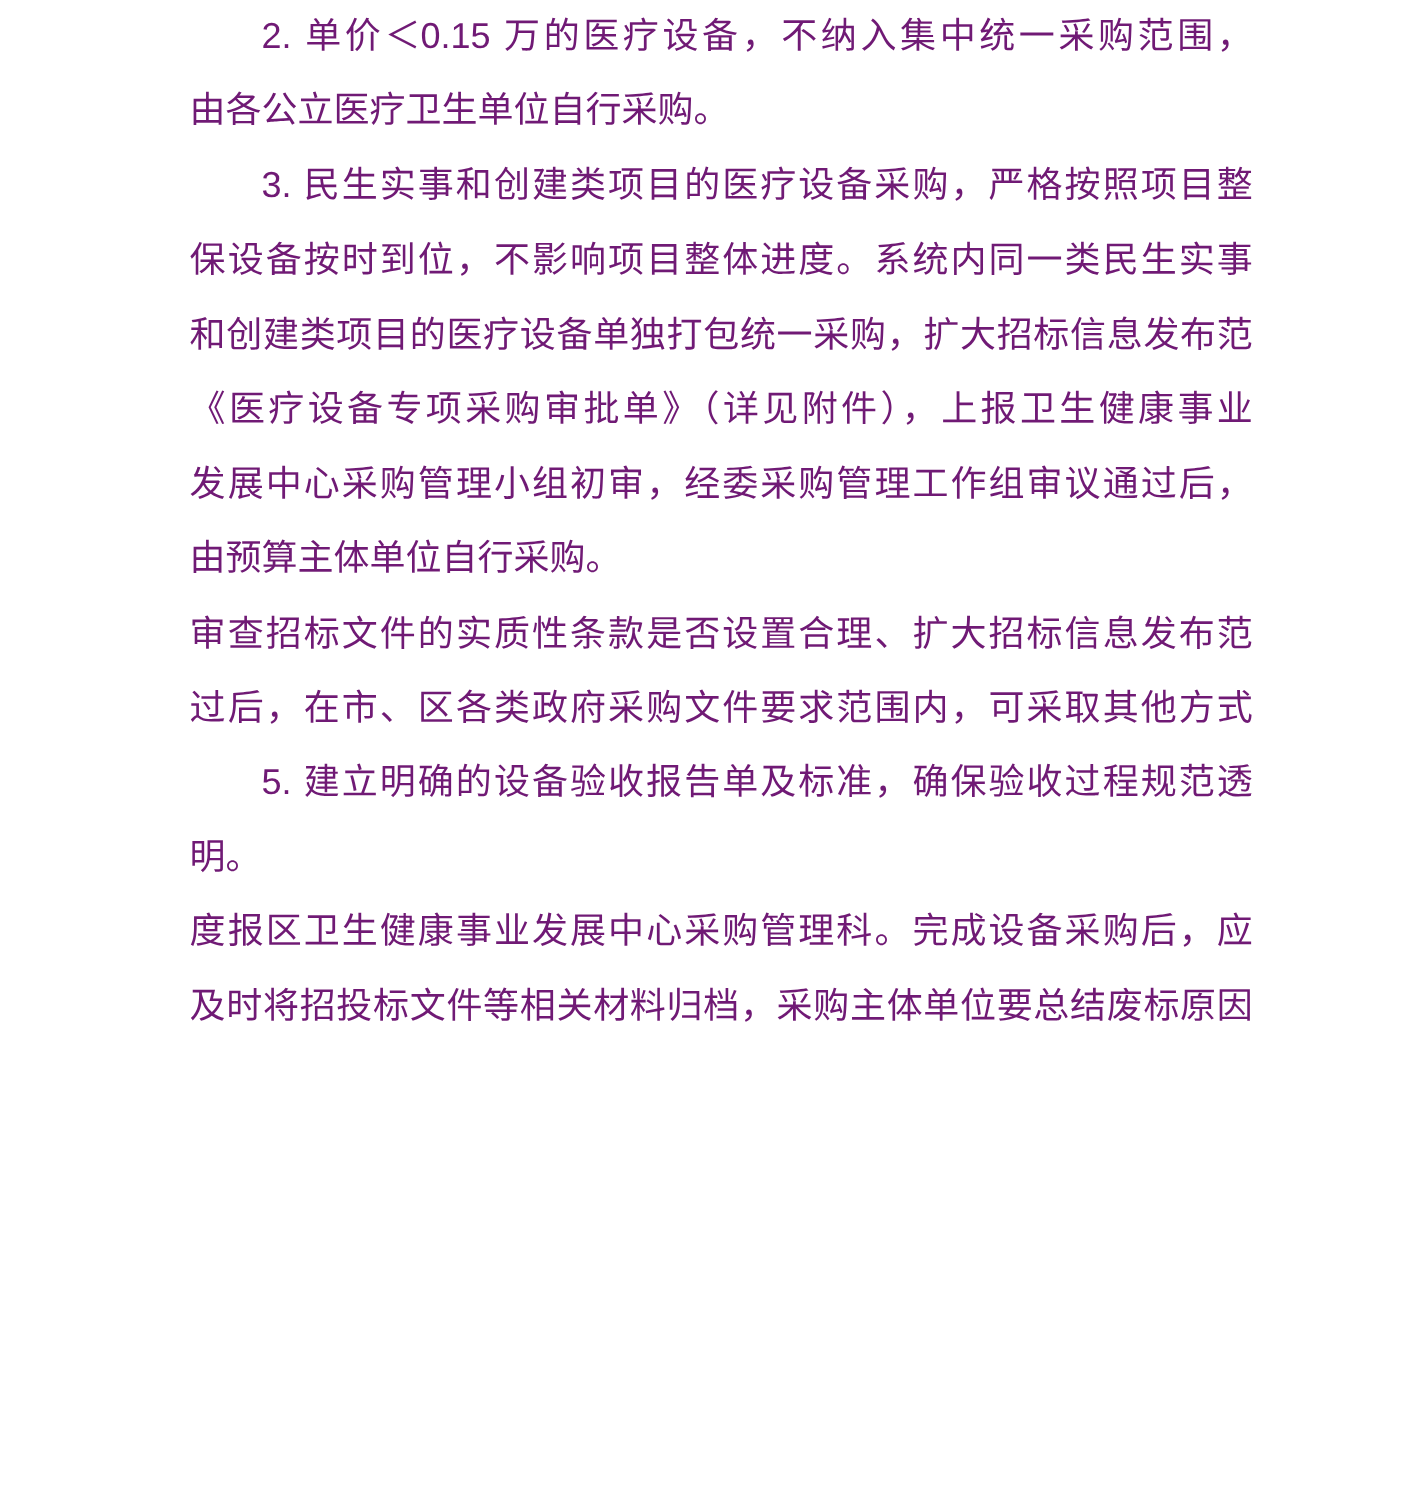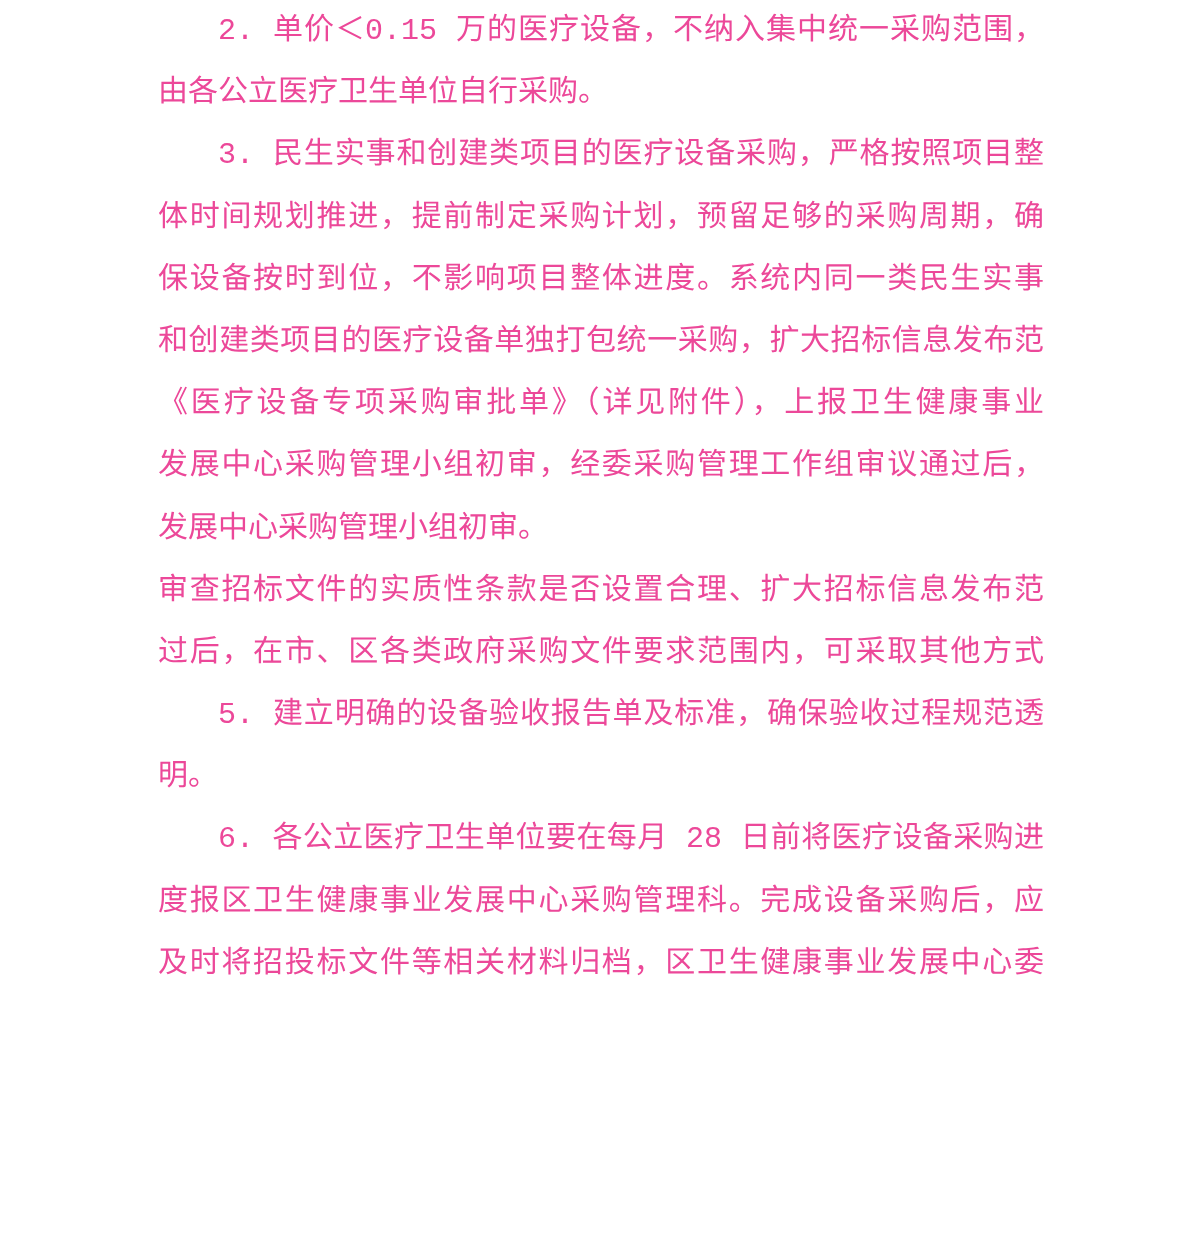--- a/index.html
+++ b/index.html
@@ -6,22 +6,22 @@
     margin: 0;
     padding: 0;
     background: #ffffff;
   }
   .page {
     position: relative;
     width: 1190px;
     height: 1244px;
     background: #ffffff;
     overflow: hidden;
-    font-family: Liberation Mono, monospace;
-    color: #ec4899;
+    font-family: Liberation Sans, sans-serif;
+    color: #701a75;
   }
   .text-column {
     position: absolute;
     left: 158px;
     top: 0;
     width: 886px;
     height: 1244px;
   }
   .line {
     height: 62.2px;
@@ -43,27 +43,25 @@
   }
 </style>
 </head>
 <body>
 
 <div class="page">
   <div class="text-column">
     <div class="line para-start">2. 单价＜0.15 万的医疗设备，不纳入集中统一采购范围，</div>
     <div class="line para-end">由各公立医疗卫生单位自行采购。</div>
     <div class="line para-start">3. 民生实事和创建类项目的医疗设备采购，严格按照项目整</div>
-    <div class="line">体时间规划推进，提前制定采购计划，预留足够的采购周期，确</div>
     <div class="line">保设备按时到位，不影响项目整体进度。系统内同一类民生实事</div>
     <div class="line">和创建类项目的医疗设备单独打包统一采购，扩大招标信息发布范</div>
     <div class="line">《医疗设备专项采购审批单》（详见附件），上报卫生健康事业</div>
     <div class="line">发展中心采购管理小组初审，经委采购管理工作组审议通过后，</div>
-    <div class="line para-end">发展中心采购管理小组初审。</div>
+    <div class="line para-end">由预算主体单位自行采购。</div>
     <div class="line">审查招标文件的实质性条款是否设置合理、扩大招标信息发布范</div>
     <div class="line">过后，在市、区各类政府采购文件要求范围内，可采取其他方式</div>
     <div class="line para-start">5. 建立明确的设备验收报告单及标准，确保验收过程规范透</div>
     <div class="line para-end">明。</div>
-    <div class="line para-start">6. 各公立医疗卫生单位要在每月 28 日前将医疗设备采购进</div>
     <div class="line">度报区卫生健康事业发展中心采购管理科。完成设备采购后，应</div>
-    <div class="line">及时将招投标文件等相关材料归档，区卫生健康事业发展中心委</div>
+    <div class="line">及时将招投标文件等相关材料归档，采购主体单位要总结废标原因</div>
   </div>
 </div>
 
 </body></html>

